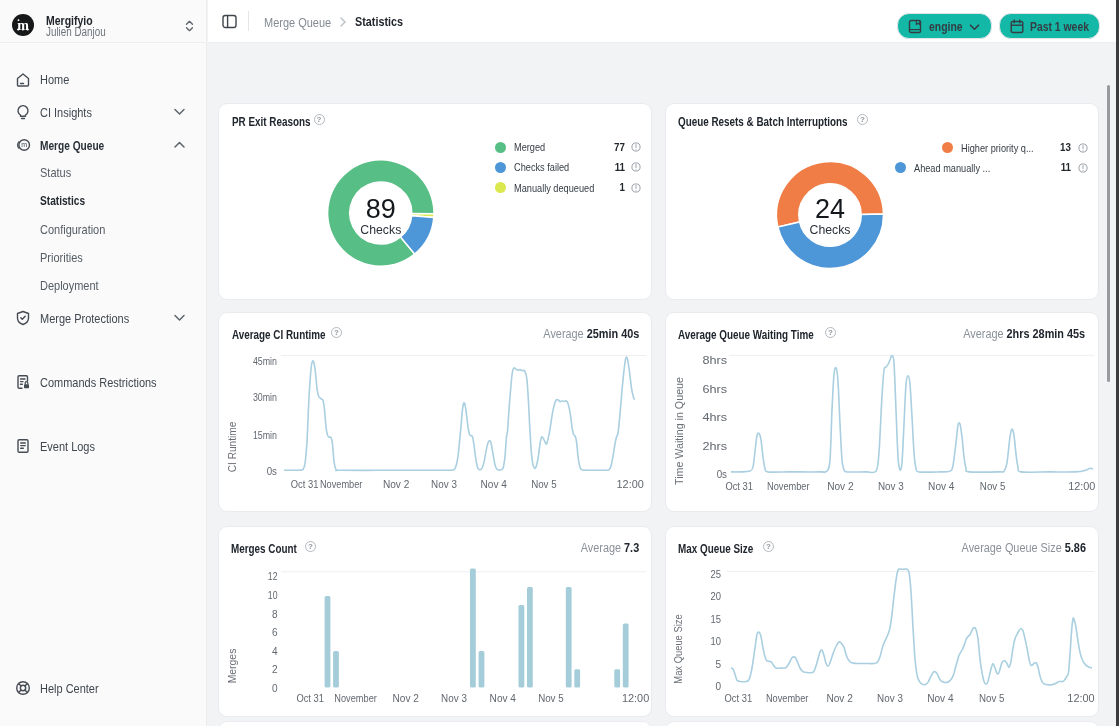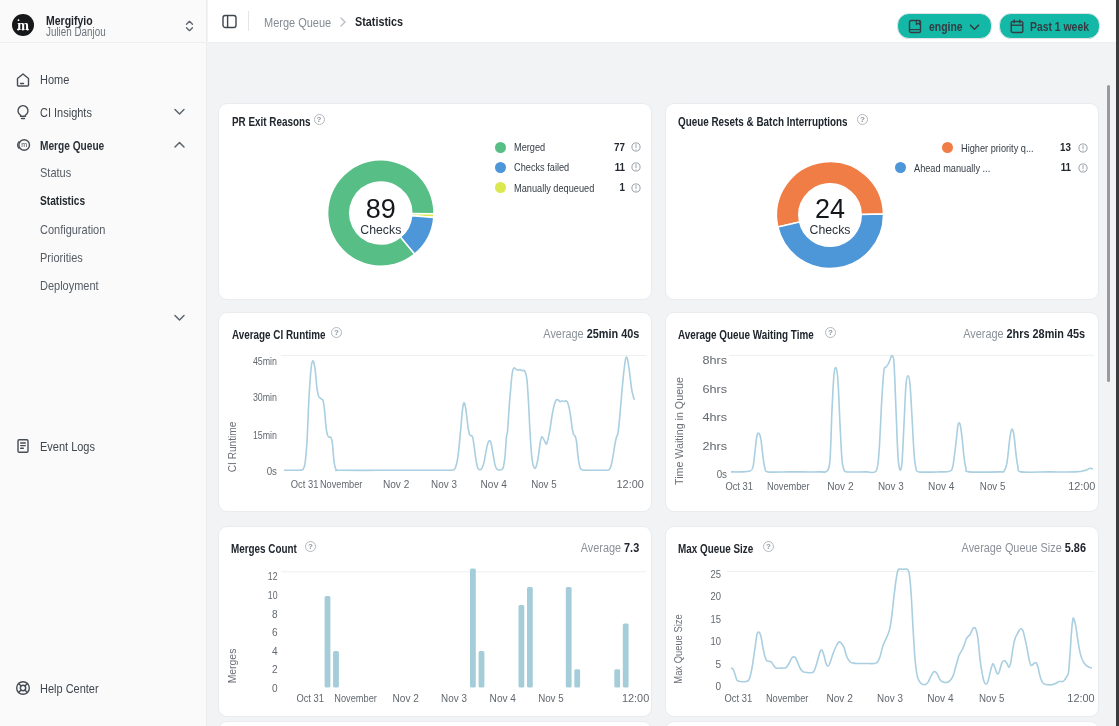--- a/index.html
+++ b/index.html
@@ -73,23 +73,41 @@
         <span class="tx" style="font-weight:bold;color:#2a3139;transform:scaleX(0.78);">Merge Queue</span>
       </div>
       <svg class="abs" style="left:173px;top:141px" width="13" height="8" viewBox="0 0 13 8" fill="none" stroke="#5d646c" stroke-width="1.5" stroke-linecap="round" stroke-linejoin="round">
         <path d="M2 6 L6.5 1.5 L11 6"></path>
       </svg>
 <div class="sbsub" style="top:166px;line-height:1;">Status</div>
 <div class="sbsub" style="top:194px;line-height:1;font-weight:bold;color:#23292f;transform:scaleX(0.78);">Statistics</div>
 <div class="sbsub" style="top:223px;line-height:1;">Configuration</div>
 <div class="sbsub" style="top:251px;line-height:1;">Priorities</div>
 <div class="sbsub" style="top:279px;line-height:1;">Deployment</div>
+<div class="sbitem" style="top:303px">
+        <svg class="ic" viewBox="0 0 16 16" fill="none" stroke="#454c54" stroke-width="1.4" stroke-linecap="round" stroke-linejoin="round">
+          <path d="M8 1.5 L13.5 3.5 V8 c0 3.5 -2.5 5.5 -5.5 6.5 C5 13.5 2.5 11.5 2.5 8 V3.5 Z"></path>
+          <path d="M5.8 7.8 L7.3 9.3 L10.2 6.2"></path>
+        </svg>
+        <span class="tx" style="">Merge Protections</span>
+      </div>
       <svg class="abs" style="left:173px;top:314px" width="13" height="8" viewBox="0 0 13 8" fill="none" stroke="#5d646c" stroke-width="1.5" stroke-linecap="round" stroke-linejoin="round">
         <path d="M2 1.5 L6.5 6 L11 1.5"></path>
       </svg>
+<div class="sbitem" style="top:367px">
+        <svg class="ic" viewBox="0 0 16 16" fill="none" stroke="#454c54" stroke-width="1.4" stroke-linecap="round" stroke-linejoin="round">
+          <path d="M12.5 7 V3 a1.2 1.2 0 0 0 -1.2 -1.2 H4.2 A1.2 1.2 0 0 0 3 3 v10 a1.2 1.2 0 0 0 1.2 1.2 H7"></path>
+          <path d="M5.5 5 h4.5"></path>
+          <path d="M5.5 7.6 h2.5"></path>
+          <path d="M5.5 10.2 h1.8"></path>
+          <rect x="9" y="10.2" width="5" height="4" rx="0.8" fill="#454c54" stroke="none"></rect>
+          <path d="M10.2 10 v-1 a1.3 1.3 0 0 1 2.6 0 v1" stroke-width="1.2"></path>
+        </svg>
+        <span class="tx" style="">Commands Restrictions</span>
+      </div>
 <div class="sbitem" style="top:431px">
         <svg class="ic" viewBox="0 0 16 16" fill="none" stroke="#454c54" stroke-width="1.4" stroke-linecap="round" stroke-linejoin="round">
           <rect x="3" y="1.8" width="10" height="12.4" rx="1.2"></rect>
           <path d="M5.7 5 h4.6"></path>
           <path d="M5.7 7.6 h4.6"></path>
           <path d="M5.7 10.2 h2.6"></path>
         </svg>
         <span class="tx" style="">Event Logs</span>
       </div>
 <div class="sbitem" style="top:673px">

